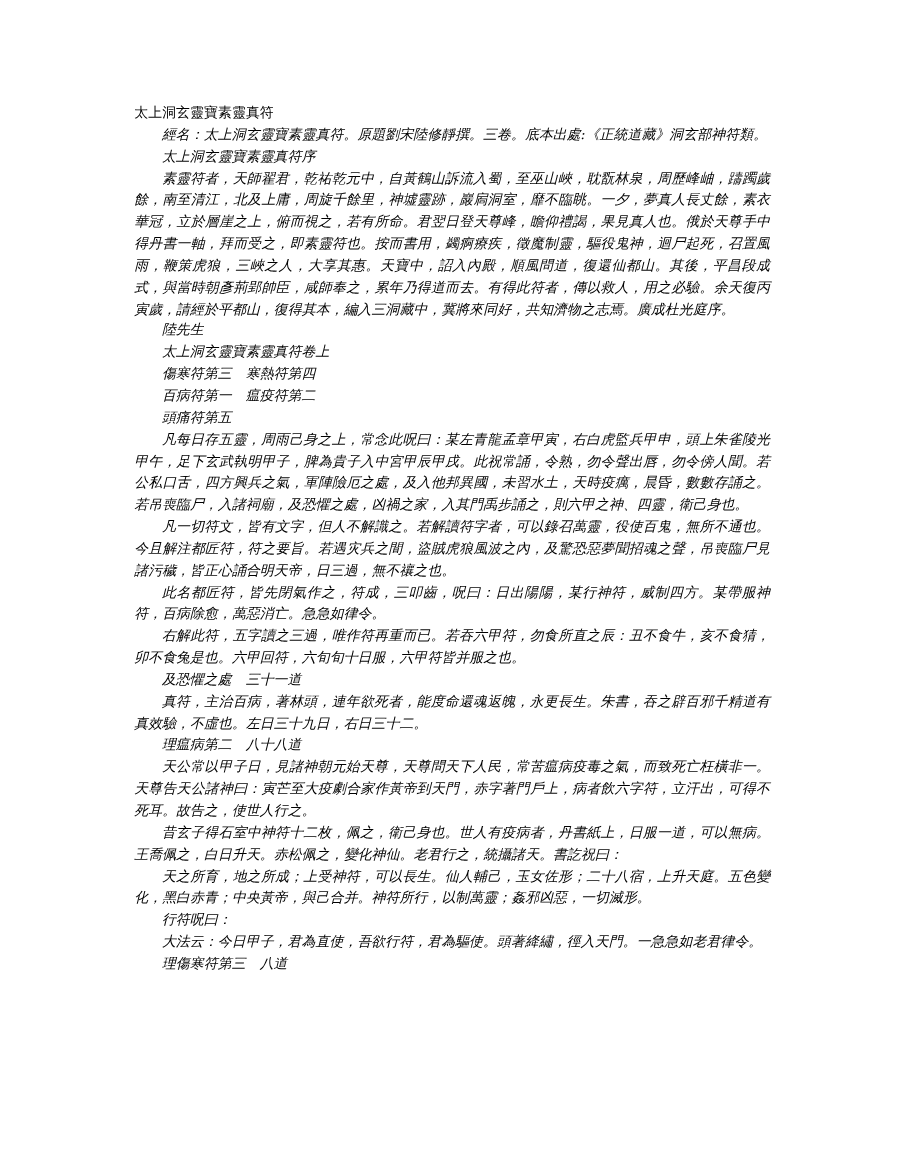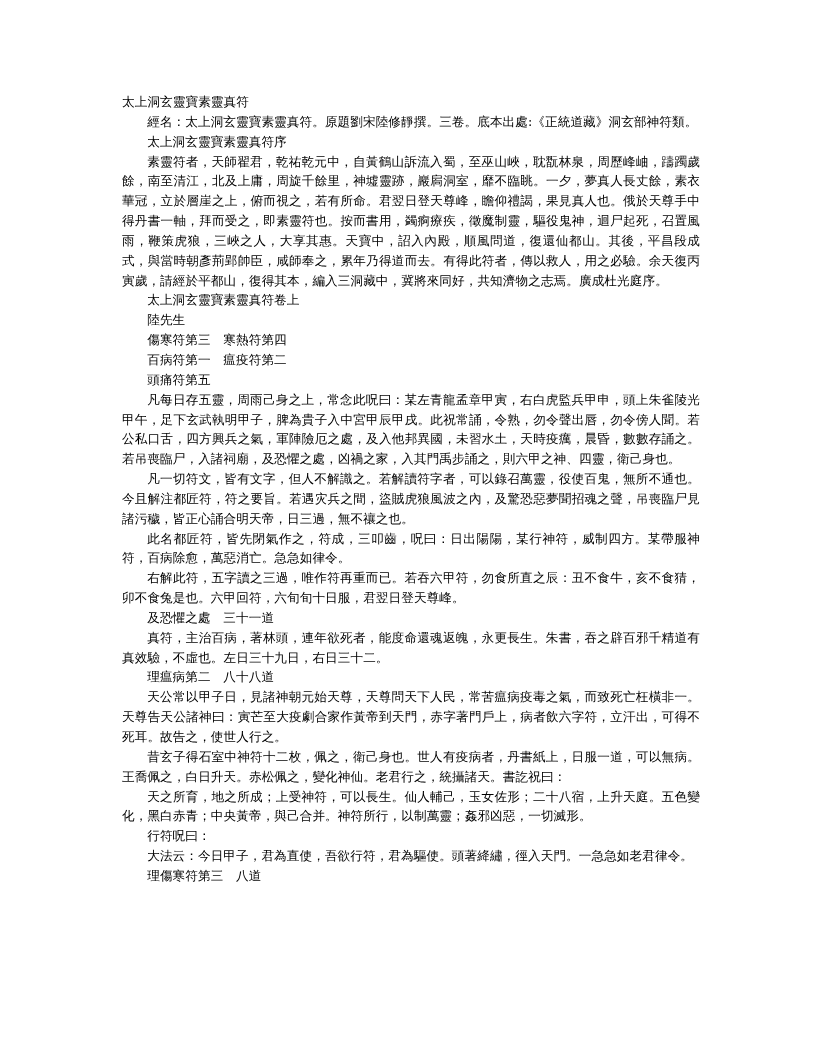--- a/index.html
+++ b/index.html
@@ -31,47 +31,48 @@
     line-height: 19.85px;
     text-align: justify;
     text-justify: inter-character;
     margin: 0;
     letter-spacing: 0.1px;
     word-break: break-all;
     font-family: "DejaVu Serif", "Liberation Serif", serif;
   }
   .indent2 {
     text-indent: 2em;
+    font-style: italic;
   }
   .indent0 {
     text-indent: 0;
   }
   .nojustify {
     text-align: left;
   }
 </style>
 </head>
 <body>
 
 <div class="page">
   <div class="content">
 
     <p class="para indent0 nojustify">太上洞玄靈寶素靈真符</p>
     <p class="para indent2">經名：太上洞玄靈寶素靈真符。原題劉宋陸修靜撰。三卷。底本出處:《正統道藏》洞玄部神符類。</p>
     <p class="para indent2 nojustify">太上洞玄靈寶素靈真符序</p>
     <p class="para indent2">素靈符者，天師翟君，乾祐乾元中，自黃鶴山訴流入蜀，至巫山峽，耽翫林泉，周歷峰岫，躊躅歲餘，南至清江，北及上庸，周旋千餘里，神墟靈跡，巖扄洞室，靡不臨眺。一夕，夢真人長丈餘，素衣華冠，立於層崖之上，俯而視之，若有所命。君翌日登天尊峰，瞻仰禮謁，果見真人也。俄於天尊手中得丹書一軸，拜而受之，即素靈符也。按而書用，蠲痾療疾，徵魔制靈，驅役鬼神，迴尸起死，召置風雨，鞭策虎狼，三峽之人，大享其惠。天寶中，詔入內殿，順風問道，復還仙都山。其後，平昌段成式，與當時朝彥荊郢帥臣，咸師奉之，累年乃得道而去。有得此符者，傳以救人，用之必驗。余天復丙寅歲，請經於平都山，復得其本，編入三洞藏中，冀將來同好，共知濟物之志焉。廣成杜光庭序。</p>
+    <p class="para indent2 nojustify">陸先生</p>
     <p class="para indent2 nojustify">太上洞玄靈寶素靈真符卷上</p>
-    <p class="para indent2 nojustify">陸先生</p>
     <p class="para indent2 nojustify">傷寒符第三　寒熱符第四</p>
     <p class="para indent2 nojustify">百病符第一　瘟疫符第二</p>
     <p class="para indent2 nojustify">頭痛符第五</p>
     <p class="para indent2">凡每日存五靈，周雨己身之上，常念此呪曰：某左青龍孟章甲寅，右白虎監兵甲申，頭上朱雀陵光甲午，足下玄武執明甲子，脾為貴子入中宮甲辰甲戌。此祝常誦，令熟，勿令聲出唇，勿令傍人聞。若公私口舌，四方興兵之氣，軍陣險厄之處，及入他邦異國，未習水土，天時疫癘，晨昏，數數存誦之。若吊喪臨尸，入諸祠廟，及恐懼之處，凶禍之家，入其門禹步誦之，則六甲之神、四靈，衛己身也。</p>
     <p class="para indent2">凡一切符文，皆有文字，但人不解識之。若解讀符字者，可以錄召萬靈，役使百鬼，無所不通也。今且解注都匠符，符之要旨。若遇灾兵之間，盜賊虎狼風波之內，及驚恐惡夢聞招魂之聲，吊喪臨尸見諸污穢，皆正心誦合明天帝，日三過，無不禳之也。</p>
     <p class="para indent2">此名都匠符，皆先閉氣作之，符成，三叩齒，呪曰：日出陽陽，某行神符，威制四方。某帶服神符，百病除愈，萬惡消亡。急急如律令。</p>
-    <p class="para indent2">右解此符，五字讀之三過，唯作符再重而已。若吞六甲符，勿食所直之辰：丑不食牛，亥不食猜，卯不食兔是也。六甲回符，六旬旬十日服，君翌日登天尊峰。</p>
+    <p class="para indent2">右解此符，五字讀之三過，唯作符再重而已。若吞六甲符，勿食所直之辰：丑不食牛，亥不食猜，卯不食兔是也。六甲回符，六旬旬十日服，六甲符皆并服之也。</p>
     <p class="para indent2 nojustify">及恐懼之處　三十一道</p>
     <p class="para indent2">真符，主治百病，著林頭，連年欲死者，能度命還魂返魄，永更長生。朱書，吞之辟百邪千精道有真效驗，不虛也。左日三十九日，右日三十二。</p>
     <p class="para indent2 nojustify">理瘟病第二　八十八道</p>
     <p class="para indent2">天公常以甲子日，見諸神朝元始天尊，天尊問天下人民，常苦瘟病疫毒之氣，而致死亡枉橫非一。天尊告天公諸神曰：寅芒至大疫劇合家作黃帝到天門，赤字著門戶上，病者飲六字符，立汗出，可得不死耳。故告之，使世人行之。</p>
     <p class="para indent2">昔玄子得石室中神符十二枚，佩之，衛己身也。世人有疫病者，丹書紙上，日服一道，可以無病。王喬佩之，白日升天。赤松佩之，變化神仙。老君行之，統攝諸天。書訖祝曰：</p>
     <p class="para indent2">天之所育，地之所成；上受神符，可以長生。仙人輔己，玉女佐形；二十八宿，上升天庭。五色變化，黑白赤青；中央黃帝，與己合并。神符所行，以制萬靈；姦邪凶惡，一切滅形。</p>
     <p class="para indent2 nojustify">行符呪曰：</p>
     <p class="para indent2">大法云：今日甲子，君為直使，吾欲行符，君為驅使。頭著絳繡，徑入天門。一急急如老君律令。</p>
     <p class="para indent2 nojustify">理傷寒符第三　八道</p>
 

